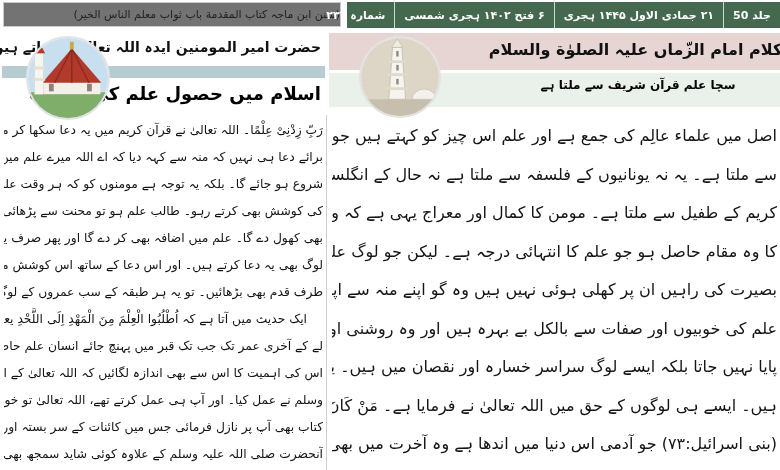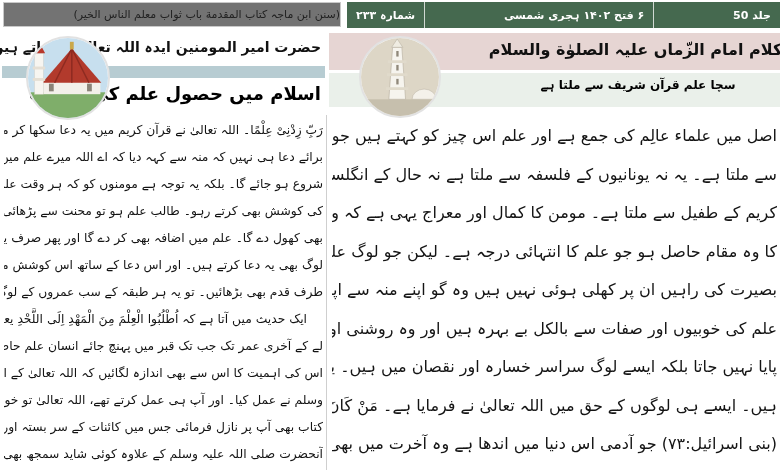--- a/index.html
+++ b/index.html
@@ -69,20 +69,21 @@
 </style>
 </head>
 <body>
 
 <div class="topbar">
   <div class="citation-box">
     <span>(سنن ابن ماجہ کتاب المقدمة باب ثواب معلم الناس الخیر)</span>
   </div>
   <div class="issue-bar">
       <div class="seg">جلد 50</div>
+      <div class="seg">۲۱ جمادی الاول ۱۴۴۵ ہجری</div>
       <div class="seg">۶ فتح ۱۴۰۲ ہجری شمسی</div>
       <div class="seg">شمارہ ۲۳۳</div>
     </div>
 </div>
 
 <div class="hdr hdr-left">
   <div class="teal-stripe"></div>
   <div class="kicker">حضرت امیر المومنین ایدہ اللہ تعالیٰ فرماتے ہیں:</div>
   <div class="art-title">اسلام میں حصول علم کی اہمیت</div>
   <div class="photo photo-left">

